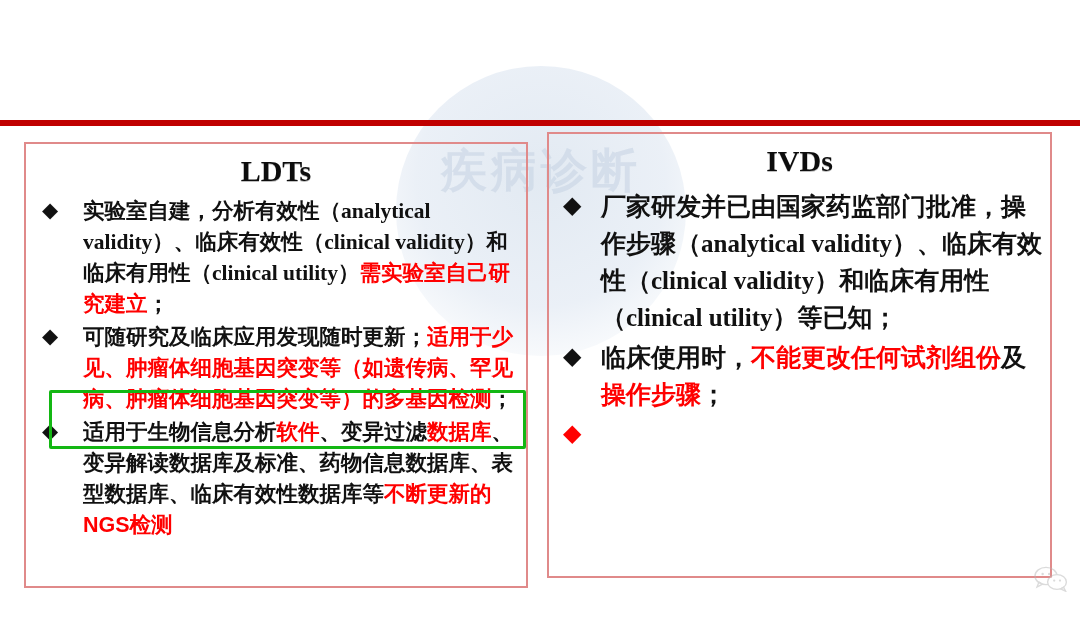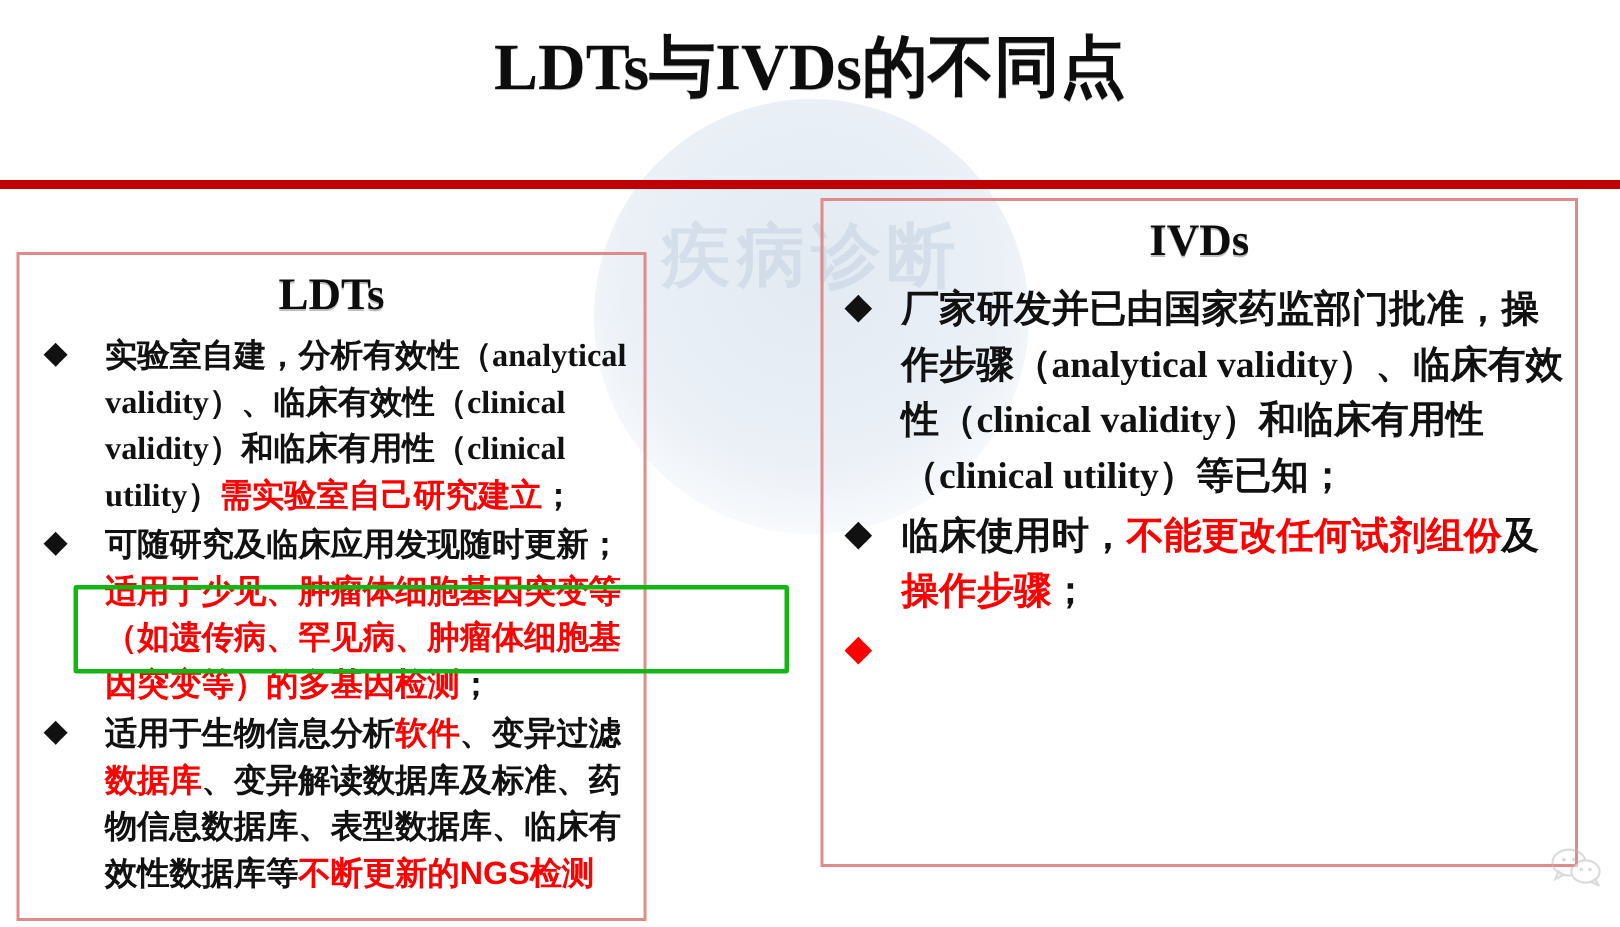--- a/index.html
+++ b/index.html
@@ -80,25 +80,24 @@
 
   
   .panel {
     position: absolute;
     box-sizing: border-box;
     border: 2px solid #e08a8a;
     background: transparent;
     z-index: 2;
   }
   #panel-ldts {
-    left: 11px;
+    left: 24px;
     top: 142px;
-    width: 420px;
+    width: 504px;
     height: 446px;
-    margin-top: 26px;
   }
   #panel-ivds {
     left: 547px;
     top: 132px;
     width: 505px;
     height: 446px;
   }
 
   .panel-title {
     font-family: "Liberation Serif", "DejaVu Serif", serif;
@@ -193,21 +192,20 @@
   }
 </style>
 </head>
 <body>
 
 <div id="slide">
 
   <div id="watermark"></div>
   <div id="watermark-text">疾病诊断</div>
 
-  <div id="title">LDTs与IVDs的不同点</div>
 
   <div id="rule"></div>
 
   <div class="panel" id="panel-ldts">
     <div class="panel-title">LDTs</div>
     <ul class="bullets">
         <li class="bullet">
           <span class="diamond">◆</span>
           <span class="btext"><span>实验室自建，分析有效性（</span><span class="en">analytical validity</span><span>）、临床有效性（</span><span class="en">clinical validity</span><span>）和临床有用性（</span><span class="en">clinical utility</span><span>）</span><span class="red">需实验室自己研究建立</span><span>；</span></span>
         </li>

